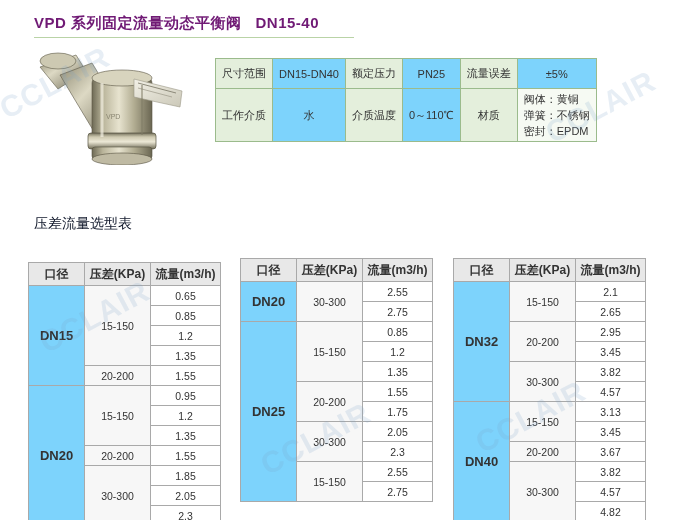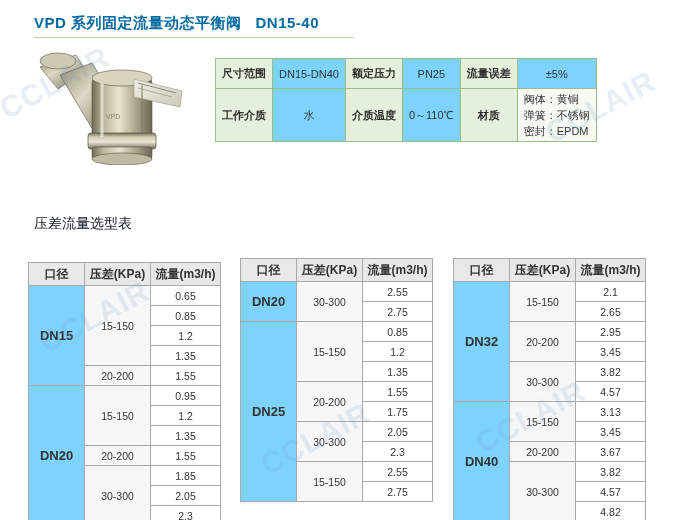--- a/index.html
+++ b/index.html
@@ -19,21 +19,21 @@
     width: 686px;
     height: 520px;
   }
   
   .title {
     position: absolute;
     left: 34px;
     top: 14px;
     font-size: 15px;
     font-weight: bold;
-    color: #0369a1;
+    color: #701a75;
     letter-spacing: 0.5px;
     white-space: nowrap;
   }
   .title .model {
     margin-left: 14px;
   }
   .title-rule {
     position: absolute;
     left: 34px;
     top: 37px;
@@ -63,21 +63,21 @@
   .spec-table td {
     border: 1px solid #9bbb8c;
     padding: 0 6px;
     height: 29px;
     text-align: center;
     white-space: nowrap;
     background: #ffffff;
   }
   .spec-table td.hdr {
     background: #e4efdc;
-    font-weight: bold;
+    font-weight: normal;
     color: #2f2f2f;
   }
   .spec-table td.val {
     background: #7dd3fc;
   }
   .spec-table td.stack {
     padding: 2px 6px;
     height: auto;
     line-height: 16px;
     text-align: left;

